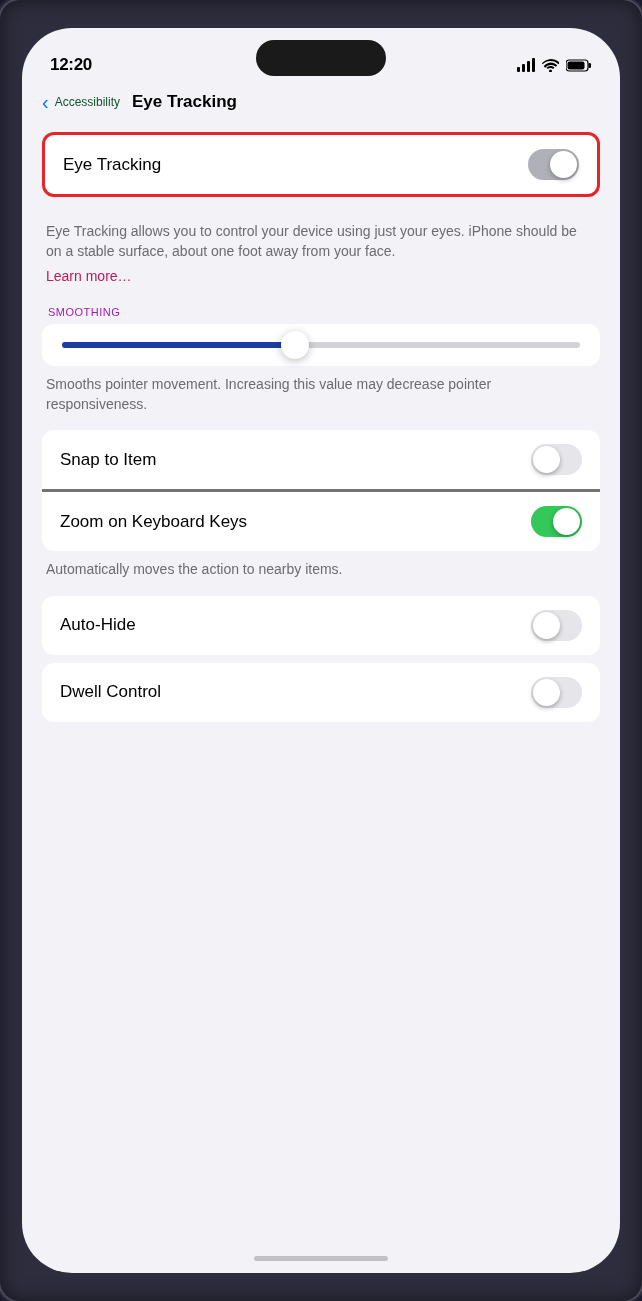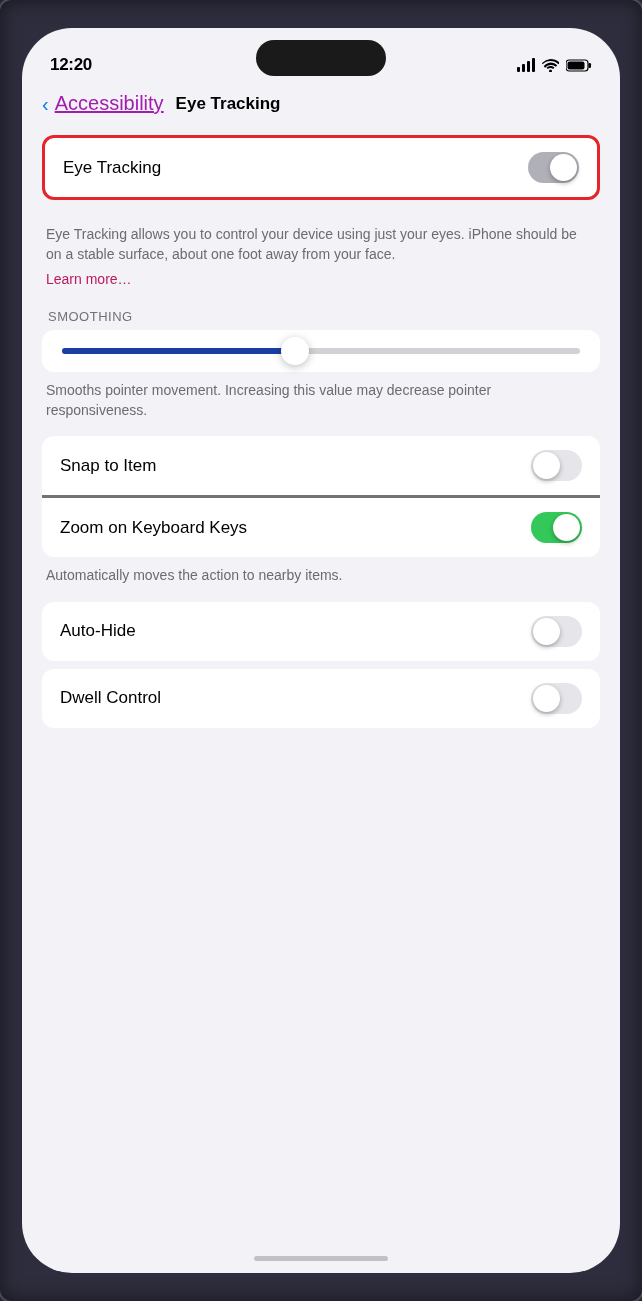--- a/index.html
+++ b/index.html
@@ -10,21 +10,21 @@
       justify-content: center;
       align-items: center;
       min-height: 100vh;
       font-family: -apple-system, BlinkMacSystemFont, 'SF Pro Text', 'Helvetica Neue', sans-serif;
     }
 
     .phone-frame {
       width: 642px;
       height: 1301px;
       background: #2d2d3d;
-      border-radius: 12px;
+      border-radius: 20px;
       position: relative;
       display: flex;
       justify-content: center;
       align-items: center;
       box-shadow: 0 0 0 2px #4a4a5a, 0 0 0 4px #2a2a3a, inset 0 0 20px rgba(0,0,0,0.5);
     }
 
     .phone-screen {
       width: 598px;
       height: 1245px;
@@ -104,23 +104,22 @@
       cursor: pointer;
     }
 
     .back-chevron {
       font-size: 20px;
       margin-right: 2px;
       line-height: 1;
     }
 
     .back-label {
-      color: #a21caf;
-      font-size: 20px;
-      text-decoration: underline;
+      color: #14532d;
+      font-size: 12px;
     }
 
     .page-title {
       font-size: 17px;
       font-weight: 600;
       color: #000;
       margin-left: 12px;
     }
 
     
@@ -213,23 +212,23 @@
       margin: 6px 0 10px;
     }
 
     .helper-text.link {
       color: #be185d;
       cursor: pointer;
     }
 
     
     .section-label {
-      font-size: 13px;
+      font-size: 11px;
       font-weight: 400;
-      color: #737373;
+      color: #a21caf;
       text-transform: uppercase;
       letter-spacing: 0.5px;
       margin: 20px 0 6px 6px;
     }
 
     
     .slider-card {
       background: #fff;
       border-radius: 12px;
       padding: 18px 20px;

